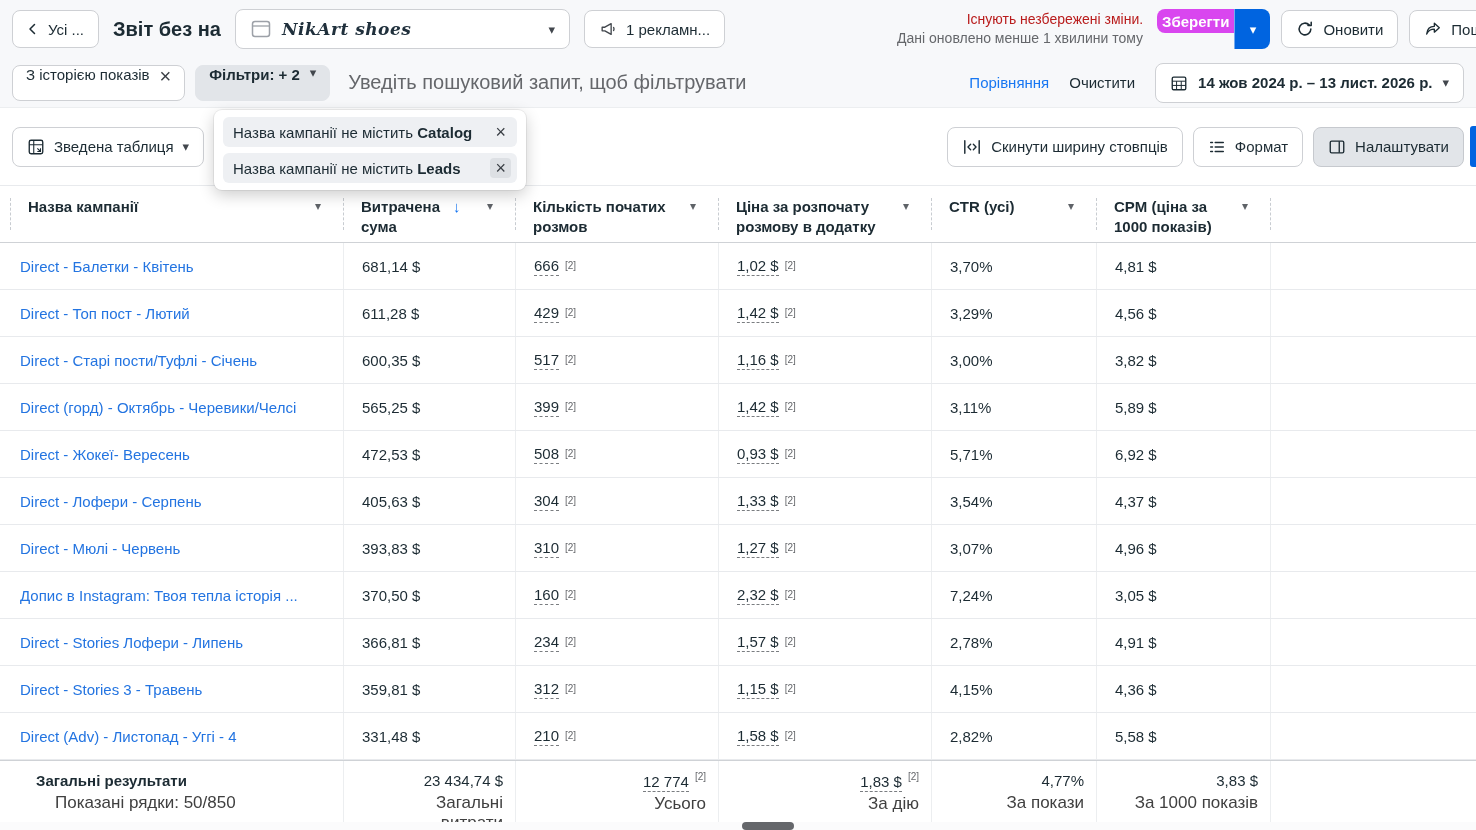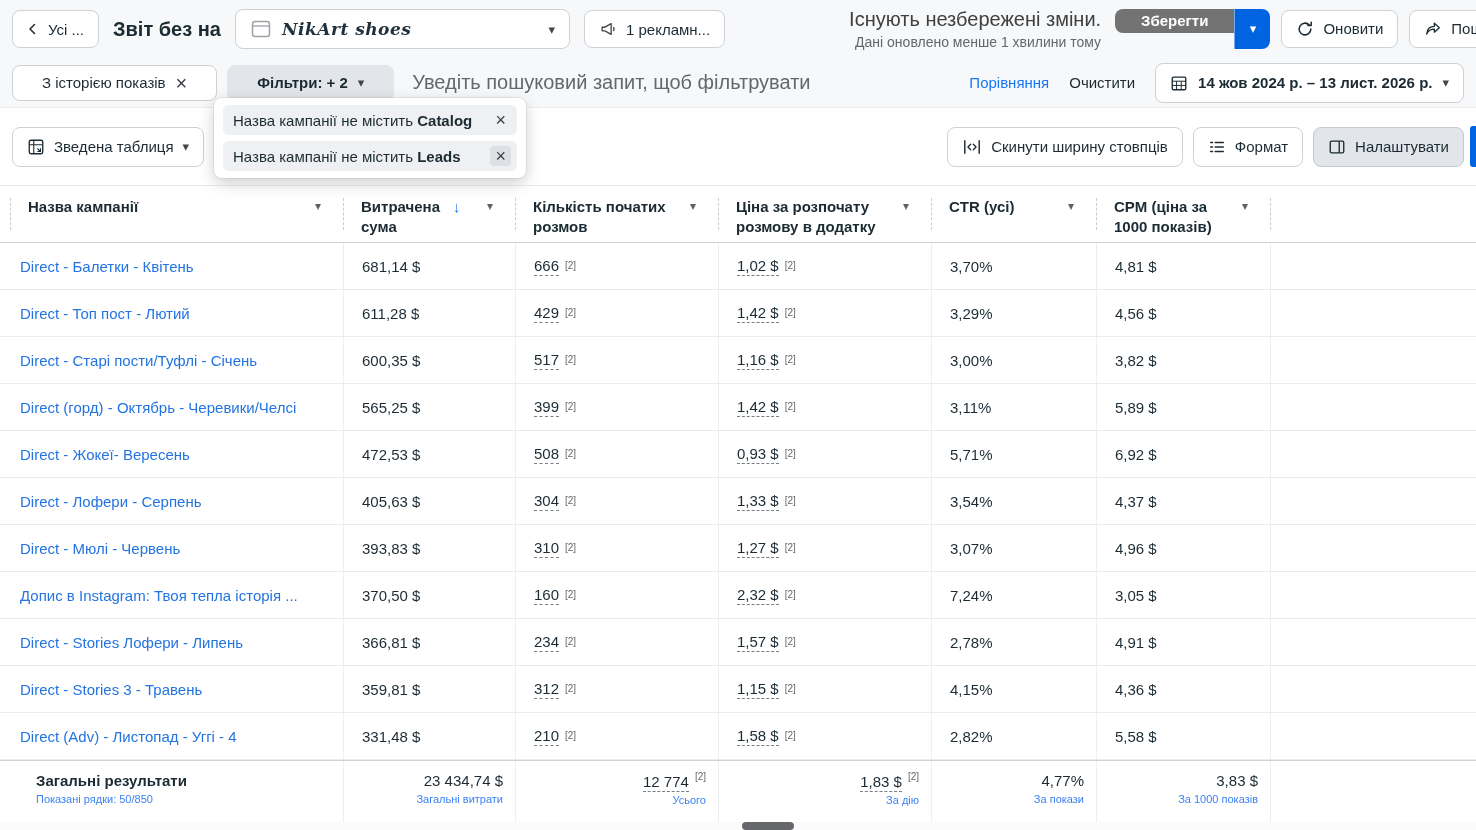--- a/index.html
+++ b/index.html
@@ -45,26 +45,26 @@
   .script-name {
     font-family: "DejaVu Serif", serif;
     font-style: italic;
     font-weight: 700;
     font-size: 17px;
     letter-spacing: .5px;
     color: #20303c;
   }
   .right-group { margin-left: auto; margin-right: -46px; display: flex; align-items: center; gap: 11px; }
   .status-block { text-align: right; line-height: 1.35; margin-right: 3px; }
-  .status-line1 { font-size: 20px; color: #404040; }
+  .status-line1 { font-size: 14px; color: #b91c1c; }
   .status-line2 { font-size: 14px; color: #65676b; }
   .save-group { display: flex; }
   .save-main {
-    background: #737373; color: #fff; border: none;
-    height: 24px; padding: 0 26px;
+    background: #d946ef; color: #fff; border: none;
+    height: 24px; padding: 0 5px;
     border-radius: 8px 0 0 8px;
     font-size: 15px; font-weight: 600; cursor: pointer; font-family: inherit;
   }
   .save-caret {
     background: #0064e0; color: #fff; border: none;
     border-left: 1px solid rgba(255,255,255,.45);
     height: 40px; width: 36px;
     border-radius: 0 8px 8px 0;
     cursor: pointer; display: flex; align-items: center; justify-content: center;
   }
@@ -74,22 +74,22 @@
   .filterbar {
     height: 50px;
     background: #f7f8fa;
     display: flex;
     align-items: center;
     gap: 10px;
     padding: 0 12px;
     border-bottom: 1px solid #eceef0;
   }
   .chip {
-    display: inline-flex; align-items: center; gap: 10px;
-    height: 36px; padding: 0 29px;
+    display: inline-flex; align-items: flex-start; gap: 10px;
+    height: 36px; padding: 0 13px;
     background: #fff; border: 1px solid #ced0d4; border-radius: 8px;
     cursor: pointer; white-space: nowrap;
   }
   .chip-gray { background: #e2e5e9; border-color: #e2e5e9; font-weight: 600; }
   .x-btn { font-size: 20px; line-height: 1; color: #3a3f45; cursor: pointer; }
   .search-input {
     flex: 1; height: 36px; border: none; background: transparent;
     font-size: 20px; font-family: inherit; color: #1c2b33; outline: none; padding: 0 8px;
   }
   .search-input::placeholder { color: #65676b; }
@@ -168,28 +168,28 @@
 
   .tfoot {
     display: flex;
     height: 62px;
     border-top: 1px solid #cfd2d6;
     background: #fff;
   }
   .tf { padding: 11px 12px 0 18px; }
   .tf + .tf { border-left: 1px solid #eceef0; }
   .tf .val { text-align: right; font-size: 15px; }
-  .tf .lbl { text-align: right; font-size: 11px; color: #3b82f6; margin-top: 4px; }
+  .tf .lbl { text-align: right; font-size: 17px; color: #404040; margin-top: 4px; margin-left: 19px; }
   .tf-name { padding-left: 36px; }
   .tf-name .val { text-align: left; font-weight: 700; }
   .tf-name .lbl { text-align: left; }
 
   
   .popover {
-    position: absolute; left: 214px; top: 98px; width: 312px;
+    position: absolute; left: 214px; top: 110px; width: 312px;
     background: #fff; border-radius: 8px; padding: 7px 9px;
     box-shadow: 0 0 0 1px rgba(0,0,0,.06), 0 5px 16px rgba(0,0,0,.2);
     z-index: 20;
     text-align: right;
   }
   .pop-item {
     display: flex; align-items: center; justify-content: space-between;
     height: 30px; padding: 0 6px 0 10px;
     background: #eef0f3; border-radius: 6px;
     margin-bottom: 6px; white-space: nowrap;

